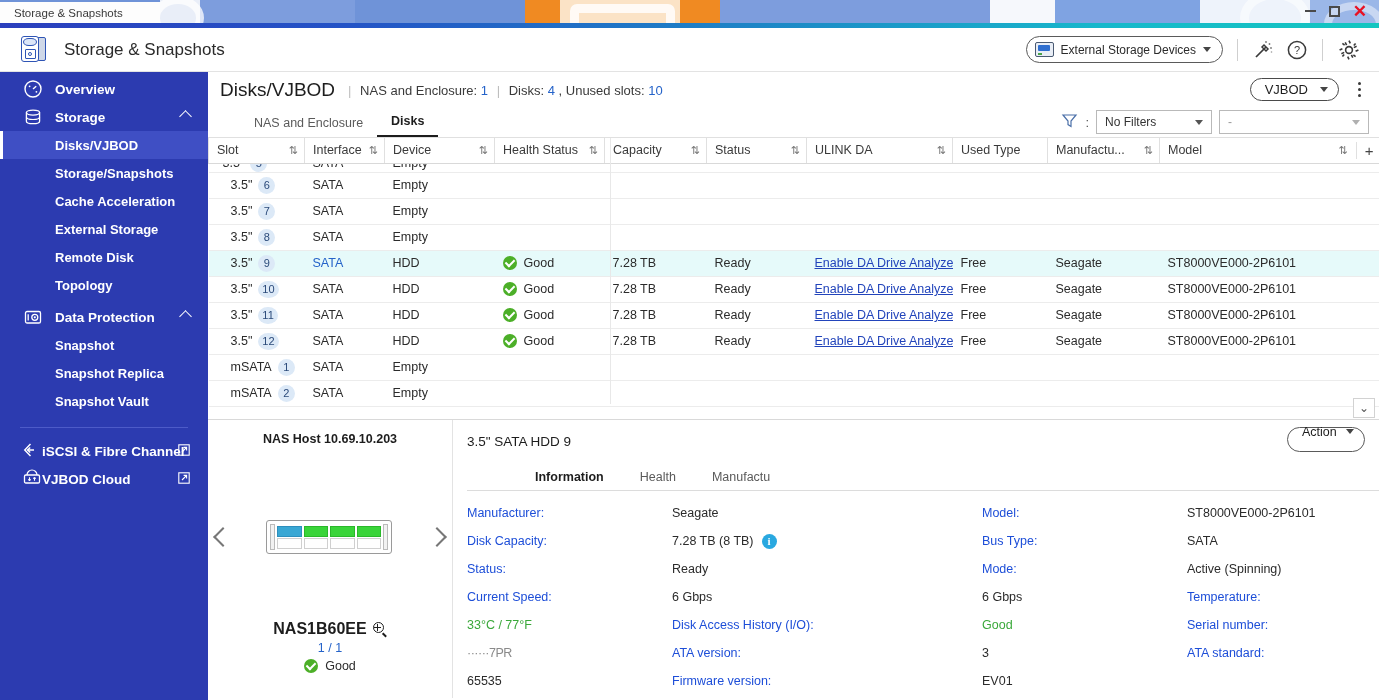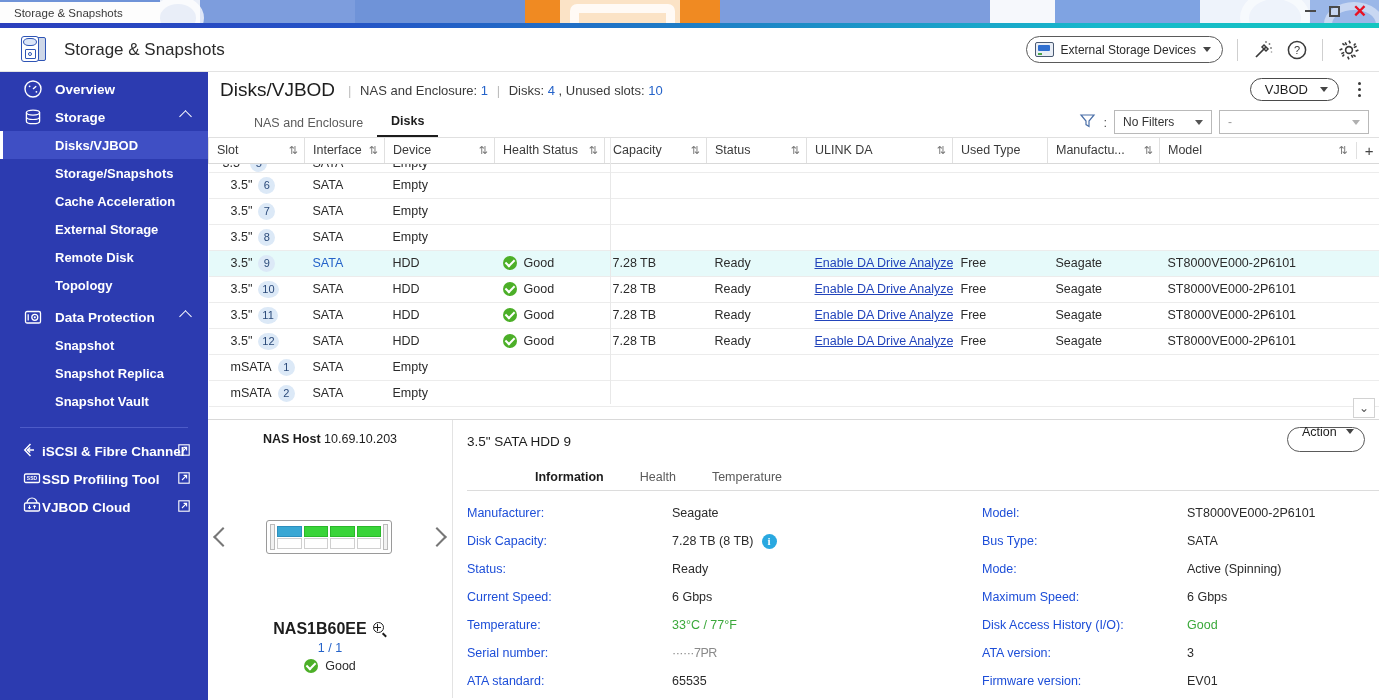--- a/index.html
+++ b/index.html
@@ -207,21 +207,21 @@
   .filters {
     position: absolute; right: 10px; bottom: 3px;
     display: flex; align-items: center; gap: 7px;
   }
   .filter-colon { font-size: 13px; color: #555; }
   .sel-box {
     height: 24px; border: 1px solid #b9b9b9; background: #fff;
     display: flex; align-items: center; justify-content: space-between;
     padding: 0 8px; font-size: 12px; color: #333; cursor: pointer;
   }
-  .sel-box.w1 { width: 98px; text-align: center; }
+  .sel-box.w1 { width: 116px; text-align: center; }
   .sel-box.w2 { width: 150px; color: #9b9b9b; }
   .tri-dn {
     width: 0; height: 0; border-left: 4.5px solid transparent;
     border-right: 4.5px solid transparent; border-top: 5.5px solid #555;
   }
   .tri-dn.light { border-top-color: #b0b0b0; }
 
   
   .tbl-wrap { position: relative; height: 282px; }
   .tbl { width: 100%; border-collapse: collapse; table-layout: fixed; }
@@ -509,35 +509,20 @@
     <span>iSCSI &amp; Fibre Channel</span>
     <span class="ext-link-ic">
       <svg width="12" height="12" viewBox="0 0 12 12">
         <rect x="0.8" y="0.8" width="10.4" height="10.4" fill="none" stroke="#fff" stroke-width="1.1"></rect>
         <path d="M4 8 L8.4 3.6 M5.6 3.4 H8.6 V6.4" fill="none" stroke="#fff" stroke-width="1.1"></path>
       </svg>
     </span>
   </div>
 
 
-  <div class="nav-ext">
-    <span class="nav-ic">
-      <svg width="20" height="20" viewBox="0 0 20 20">
-        <rect x="2.5" y="6" width="15" height="8.5" rx="1.3" fill="none" stroke="#fff" stroke-width="1.3"></rect>
-        <text x="10" y="12" font-size="5" text-anchor="middle" fill="#fff" font-family="Liberation Sans, sans-serif">SSD</text>
-      </svg>
-    </span>
-    <span>SSD Profiling Tool</span>
-    <span class="ext-link-ic">
-      <svg width="12" height="12" viewBox="0 0 12 12">
-        <rect x="0.8" y="0.8" width="10.4" height="10.4" fill="none" stroke="#fff" stroke-width="1.1"></rect>
-        <path d="M4 8 L8.4 3.6 M5.6 3.4 H8.6 V6.4" fill="none" stroke="#fff" stroke-width="1.1"></path>
-      </svg>
-    </span>
-  </div>
 
   <div class="nav-ext">
     <span class="nav-ic">
       <svg width="20" height="20" viewBox="0 0 20 20">
         <rect x="2.5" y="7" width="15" height="8" rx="1.3" fill="none" stroke="#fff" stroke-width="1.3"></rect>
         <path d="M5 7 a4 4 0 0 1 10 0" fill="none" stroke="#fff" stroke-width="1.2"></path>
         <path d="M7.5 9.2 v3.4 M7.5 12.6 l-1.2 -1.2 M7.5 12.6 l1.2 -1.2" stroke="#fff" stroke-width="1.1"></path>
         <path d="M12.5 12.8 v-3.4 M12.5 9.4 l-1.2 1.2 M12.5 9.4 l1.2 1.2" stroke="#fff" stroke-width="1.1"></path>
       </svg>
     </span>
@@ -890,21 +875,21 @@
     <div class="vsep-col" style="left:402px; top:0; bottom:16px"></div>
     <div class="scroll-down">⌄</div>
     <div class="tbl-bottom-line"></div>
   </div>
 
   <div class="detail">
 
     <div class="nashost">
       <div class="nashost-title">
         <span>NAS Host</span>
-        <span style="font-weight:normal">10.69.10.203</span>
+        <span style="font-weight:bold">10.69.10.203</span>
       </div>
 
       <div class="arrow-l"></div>
       <div class="arrow-r"></div>
 
       <div class="enclosure">
         <div class="enc-ear"></div>
         <div class="enc-bays">
           <div class="enc-row">
             <div class="bay blue"></div>
@@ -949,21 +934,21 @@
       </div>
 
       <div class="dtabs">
         <div class="dtab active">
           <span>Information</span>
         </div>
         <div class="dtab">
           <span>Health</span>
         </div>
         <div class="dtab">
-          <span>Temperature</span>
+          <span>Manufactu</span>
         </div>
       </div>
 
       <div class="infogrid">
         <div class="ig-label">Manufacturer:</div>
         <div class="ig-val">Seagate</div>
         <div class="ig-label">Model:</div>
         <div class="ig-val">ST8000VE000-2P6101</div>
 
         <div class="ig-label">Disk Capacity:</div>
@@ -974,21 +959,20 @@
         <div class="ig-label">Bus Type:</div>
         <div class="ig-val">SATA</div>
 
         <div class="ig-label">Status:</div>
         <div class="ig-val">Ready</div>
         <div class="ig-label">Mode:</div>
         <div class="ig-val">Active (Spinning)</div>
 
         <div class="ig-label">Current Speed:</div>
         <div class="ig-val">6 Gbps</div>
-        <div class="ig-label">Maximum Speed:</div>
         <div class="ig-val">6 Gbps</div>
 
         <div class="ig-label">Temperature:</div>
         <div class="ig-val green">33°C / 77°F</div>
         <div class="ig-label">Disk Access History (I/O):</div>
         <div class="ig-val green">Good</div>
 
         <div class="ig-label">Serial number:</div>
         <div class="ig-val sn-mask">······7PR</div>
         <div class="ig-label">ATA version:</div>

